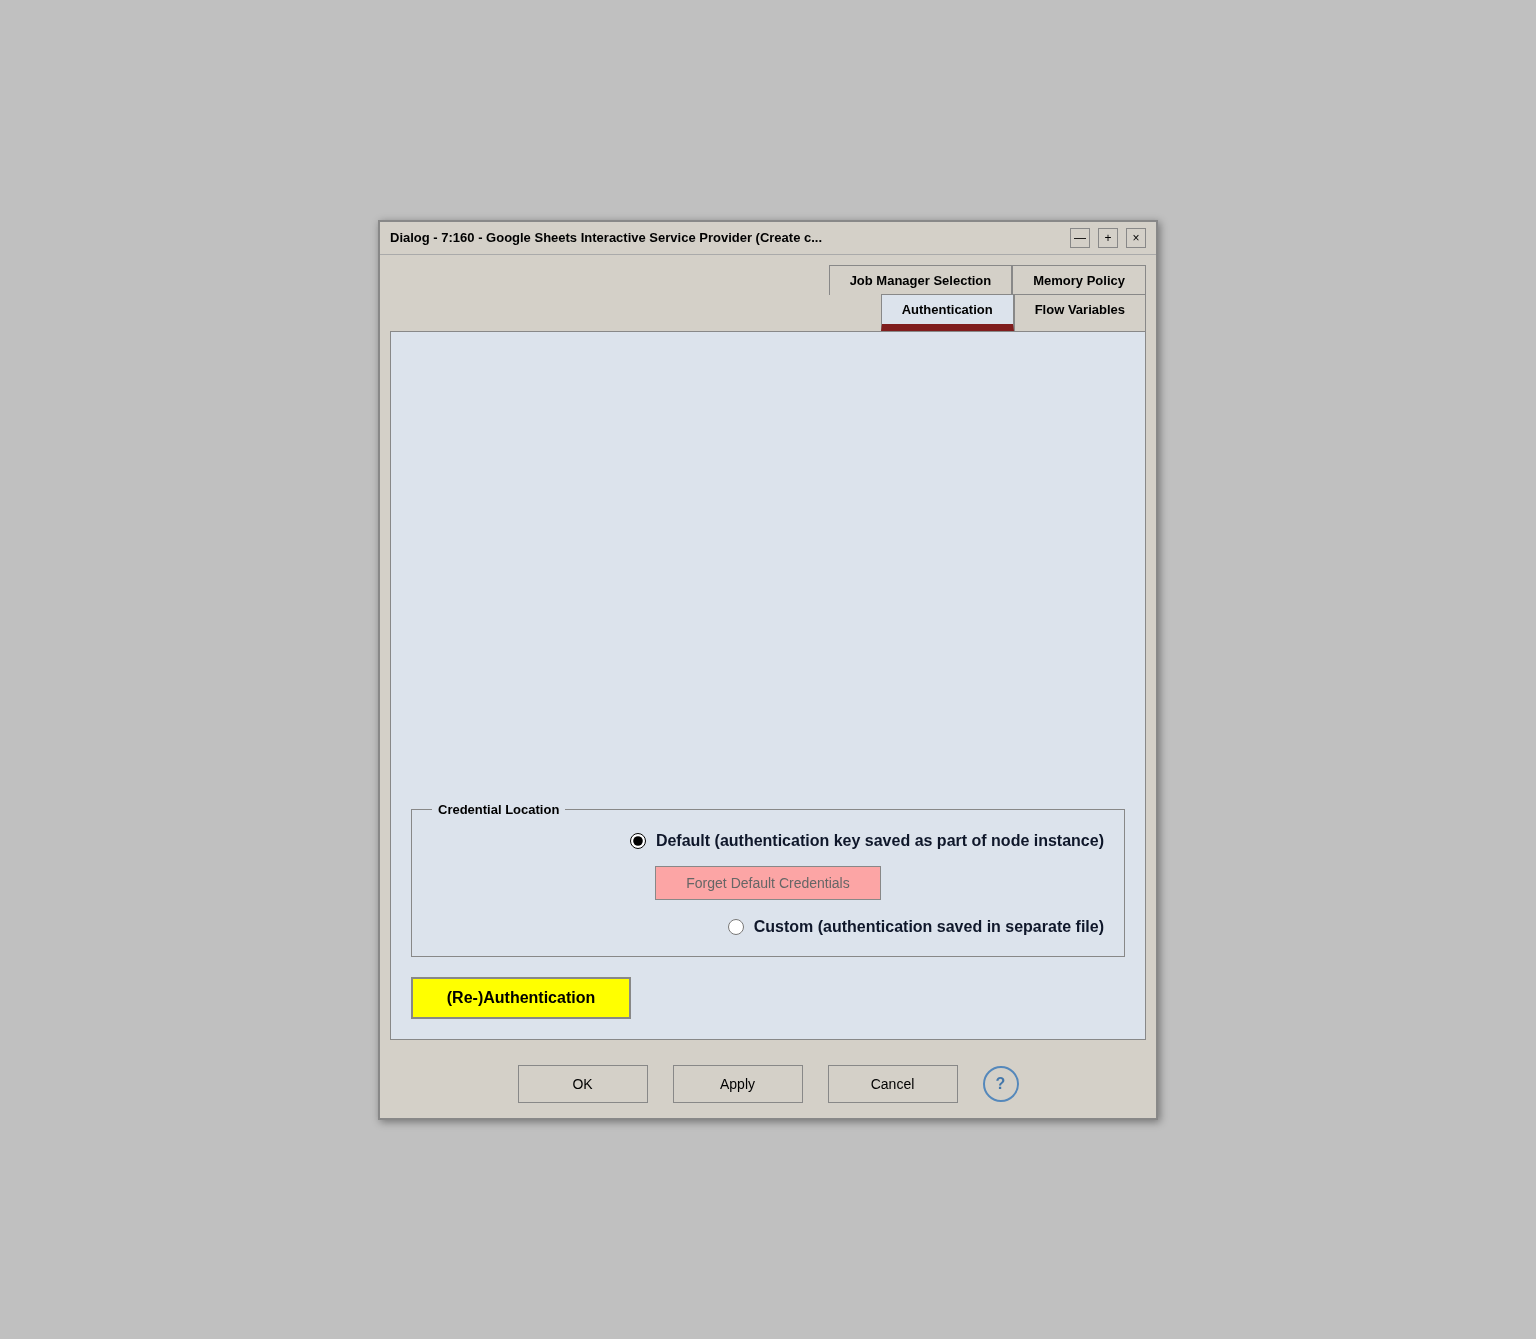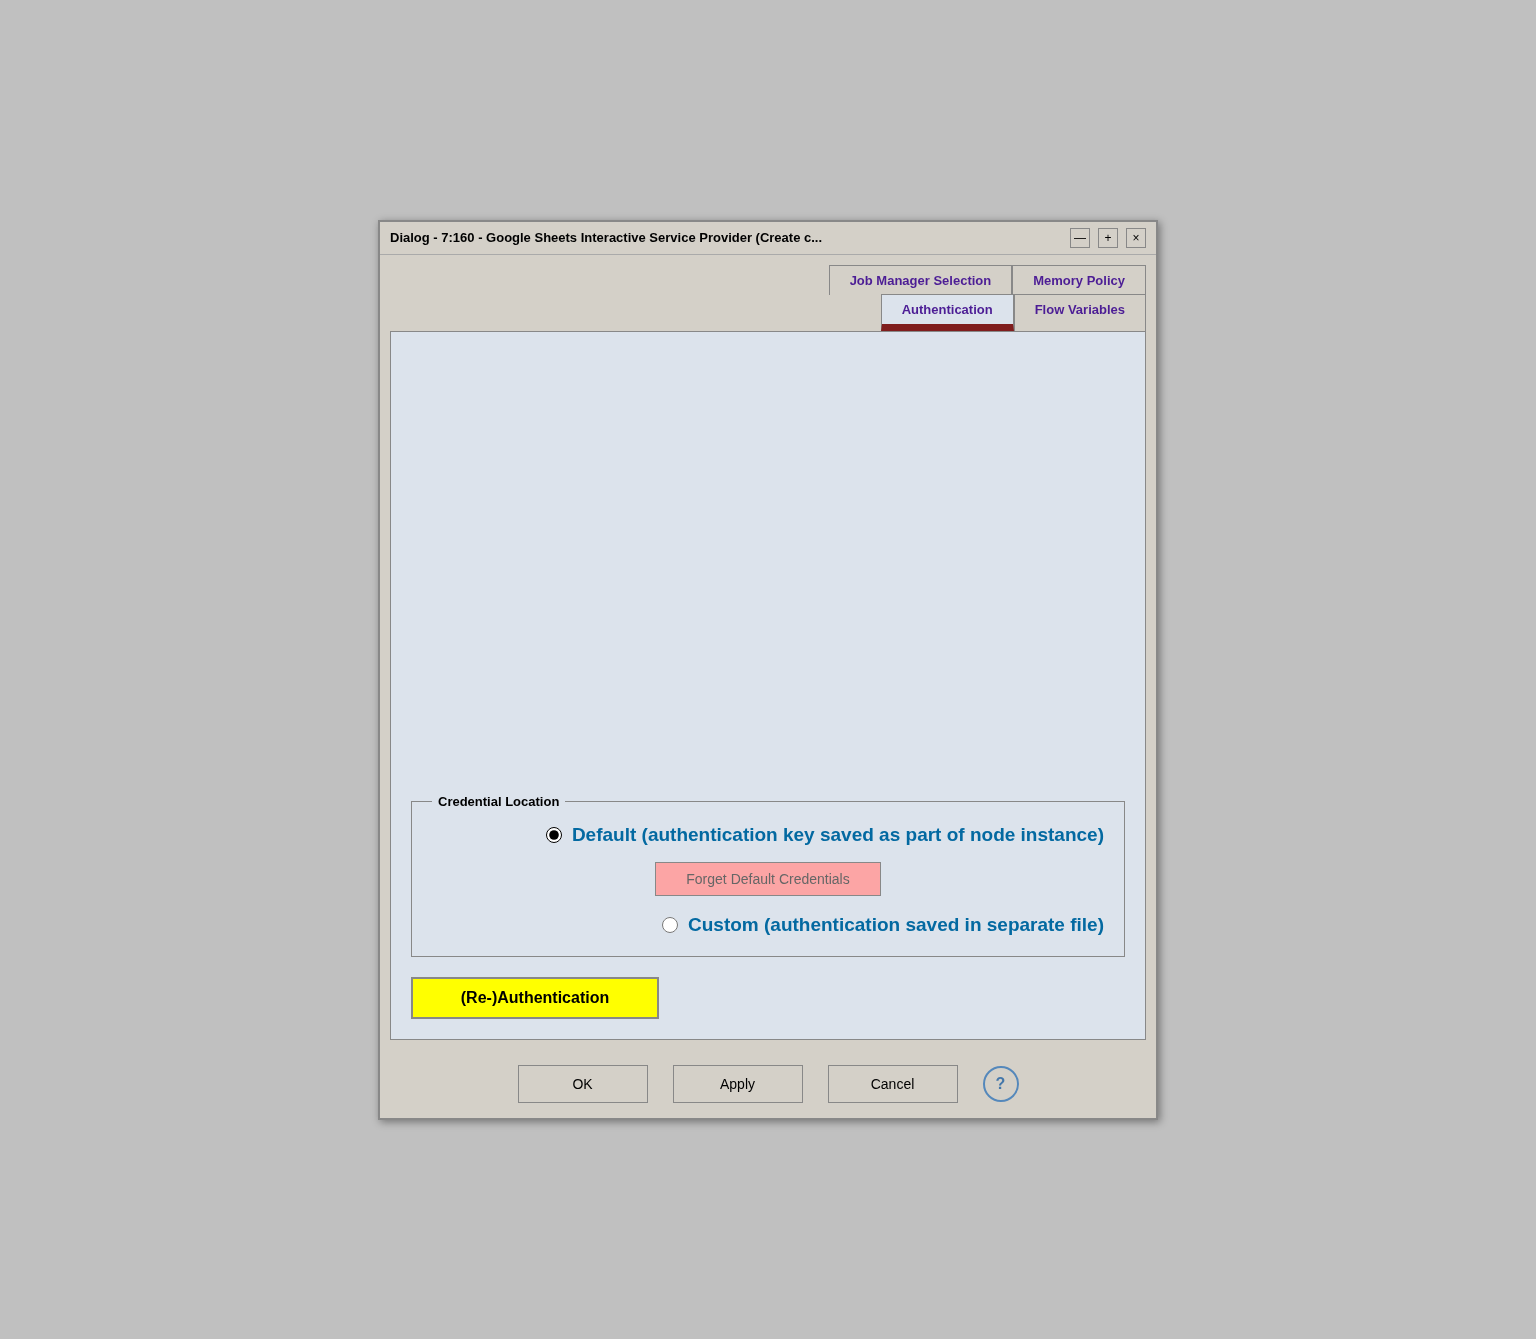--- a/index.html
+++ b/index.html
@@ -100,21 +100,21 @@
       margin-top: -1px;
     }
 
     .tab {
       padding: 7px 20px;
       background: #d4d0c8;
       border: 1px solid #888;
       border-bottom: none;
       cursor: pointer;
       font-size: 13px;
-      color: #4c1d95;
+      color: #000000;
       font-weight: bold;
     }
 
     .tab.active {
       background: #dce3ec;
       border-bottom: 7px solid #7f1d1d;
       z-index: 1;
       position: relative;
     }
 
@@ -154,23 +154,23 @@
     }
 
     .radio-input {
       width: 16px;
       height: 16px;
       cursor: pointer;
       accent-color: #000;
     }
 
     .radio-label {
-      font-size: 19px;
-      font-weight: bold;
-      color: #0369a1;
+      font-size: 16px;
+      font-weight: bold;
+      color: #0f172a;
     }
 
     .forget-btn {
       display: block;
       margin: 10px auto 18px auto;
       padding: 8px 30px;
       background: #fca5a5;
       border: 1px solid #888;
       font-size: 14px;
       color: #666;
@@ -179,21 +179,21 @@
     }
 
     .reauth-btn {
       background: #ffff00;
       border: 2px solid #888;
       padding: 10px 22px;
       font-size: 16px;
       font-weight: bold;
       color: #000;
       cursor: pointer;
-      width: 248px;
+      width: 220px;
     }
 
     .dialog-footer {
       padding: 15px 10px;
       display: flex;
       justify-content: center;
       gap: 25px;
       align-items: center;
       background: #d4d0c8;
     }

